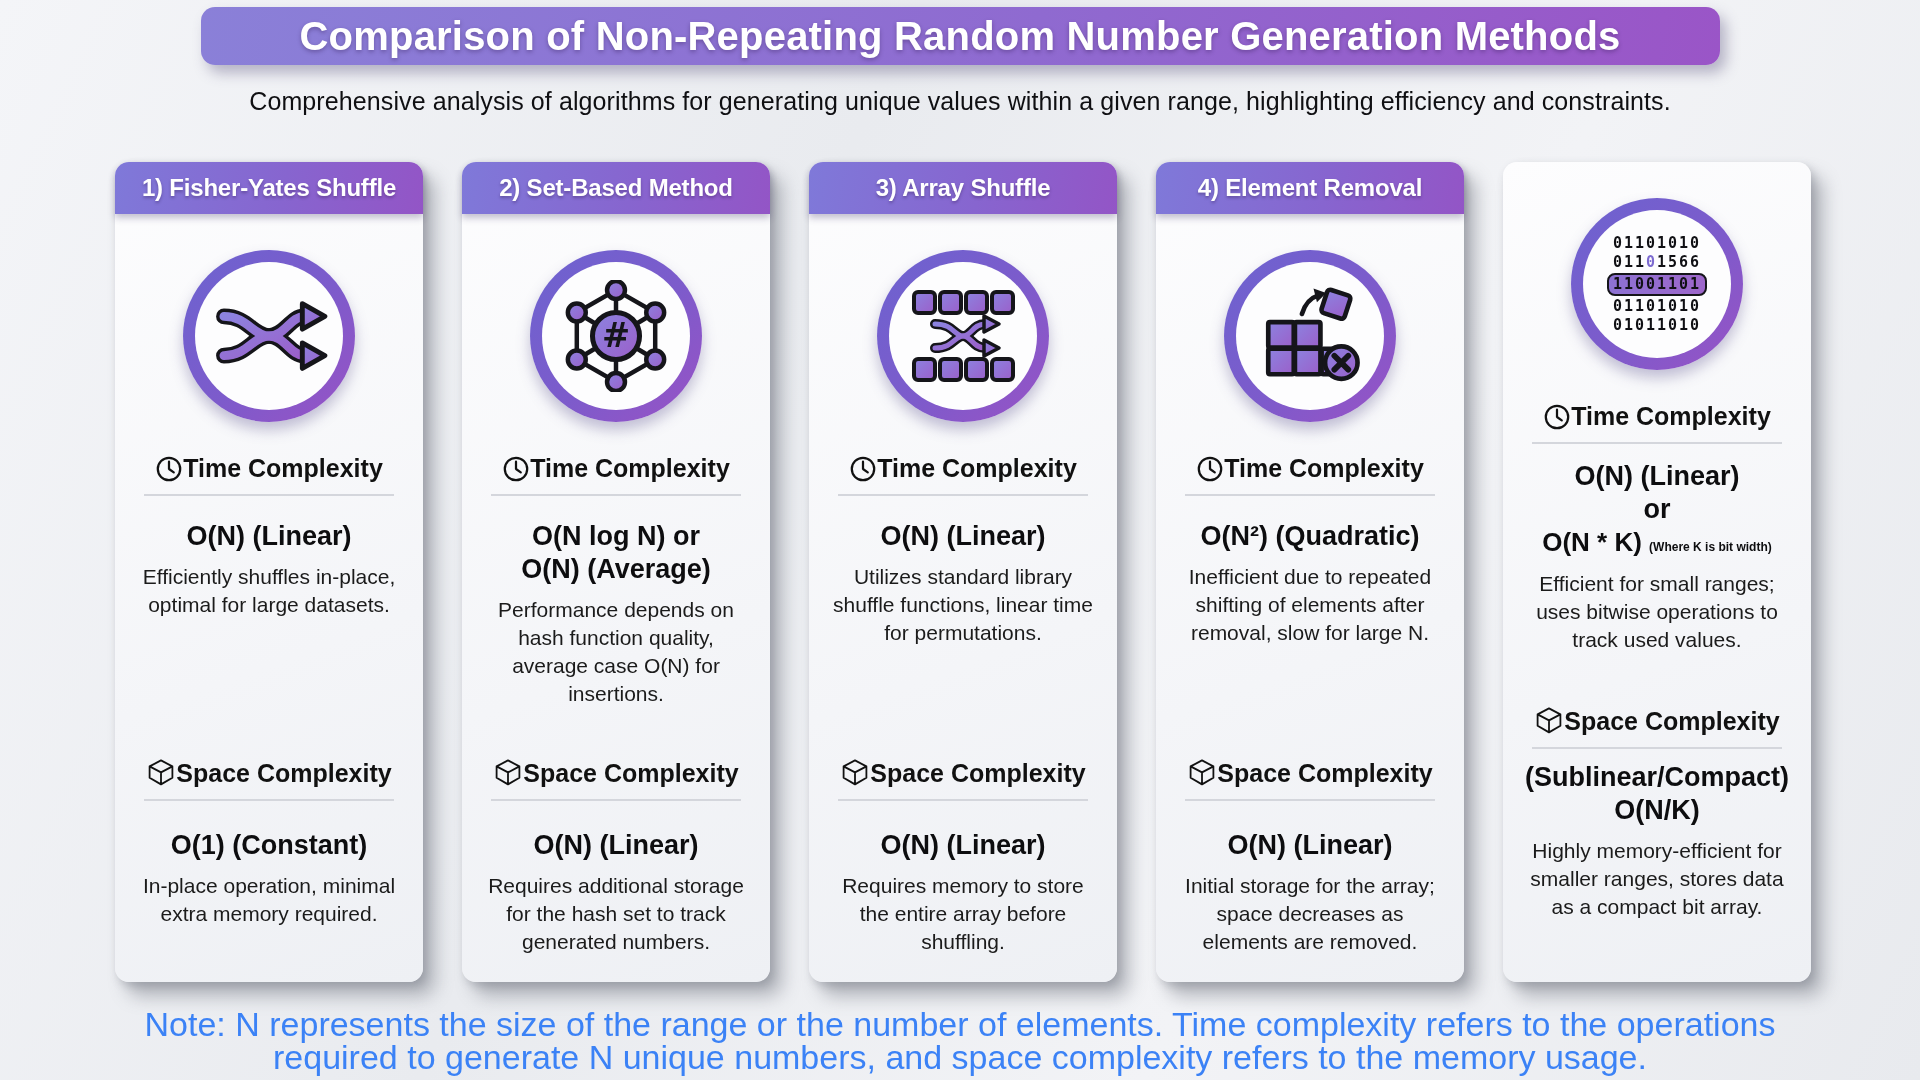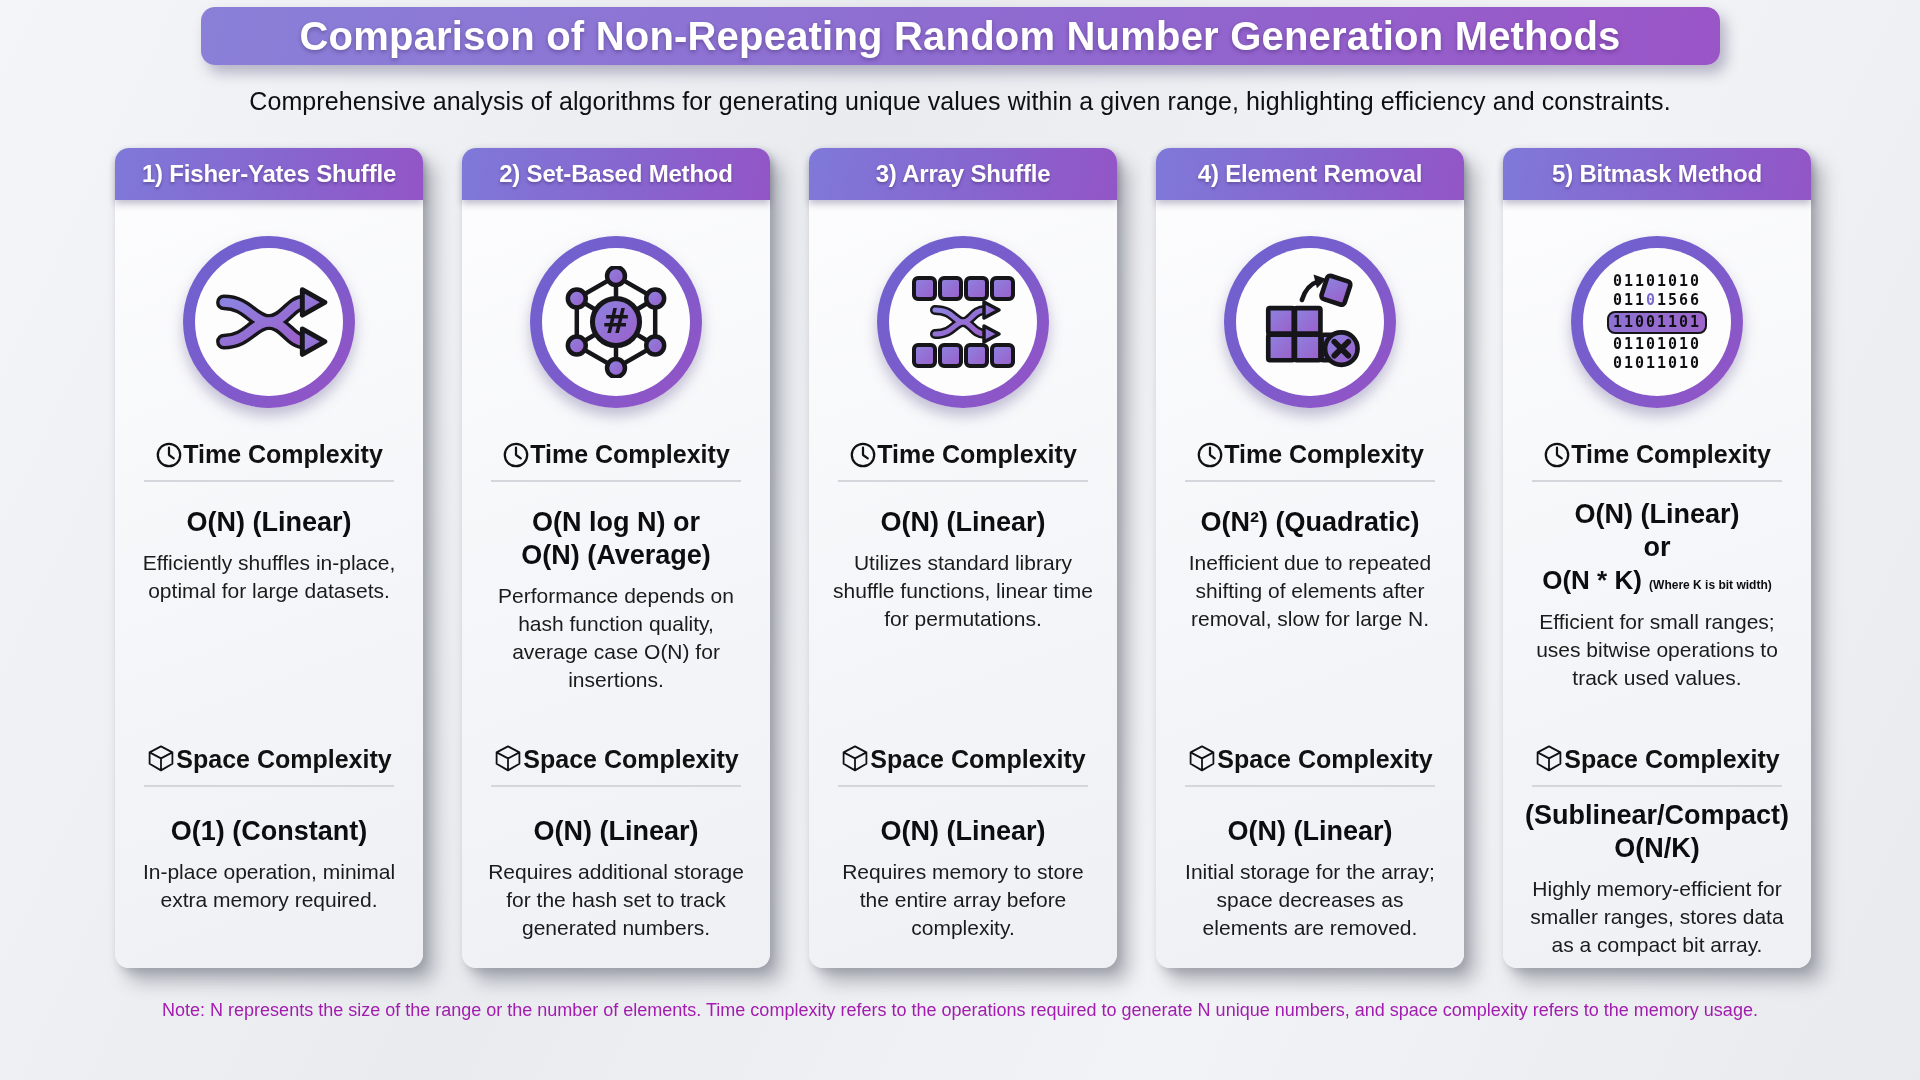--- a/index.html
+++ b/index.html
@@ -17,21 +17,21 @@
     box-shadow:6px 8px 14px rgba(70,60,110,0.35);
   }
   .title-banner h1 {
     color:#ffffff; font-size:40px; font-weight:bold; letter-spacing:0.2px;
     text-shadow:0 2px 4px rgba(40,20,70,0.35);
   }
   .subtitle {
     text-align:center; font-size:25px; color:#0f0f12; margin-top:22px; letter-spacing:0.1px;
   }
   .cards {
-    display:flex; justify-content:center; gap:39px; margin-top:32px;padding-left:6px;
+    display:flex; justify-content:center; gap:39px; margin-top:46px;padding-left:6px;
   }
   .card {
     width:308px; height:820px; background:linear-gradient(160deg,#fdfdfe 0%,#f4f5f8 60%,#eef0f4 100%);
     border-radius:14px;
     box-shadow:12px 14px 18px rgba(88,92,104,0.40), 3px 4px 8px rgba(88,92,104,0.25);
     display:flex; flex-direction:column;
   }
   .card-header {
     height:52px; border-radius:14px 14px 0 0;
     background:linear-gradient(100deg,#7f79d9 0%,#8765cf 55%,#9355c6 100%);
@@ -60,21 +60,21 @@
   .divider { width:250px; border-top:2px solid #d4d6dc; margin:11px auto 0 auto; }
   .time-content { height:230px; width:100%; text-align:center; }
   .space-content { width:100%; text-align:center; }
   .value { font-size:27px; font-weight:bold; color:#0d0d0f; margin-top:24px; line-height:33px; white-space:nowrap; }
   .value.multiline { white-space:normal; }
   .space-content .value { margin-top:28px; }
   .space-content .value.tight { margin-top:12px; }
   .value-note { font-size:12px; font-weight:bold; }
   .desc { font-size:21px; line-height:28px; color:#1b1b1b; margin-top:10px; }
   .note {
-    text-align:center; font-size:18px; color:#a21caf; max-width:1680px;
+    text-align:center; font-size:34px; color:#3b82f6; max-width:1680px;
     margin:26px auto 0 auto; line-height:33px;
   }
   
   .binary { font-family:"DejaVu Sans Mono",monospace; font-weight:bold; font-size:15px;
             line-height:19px; letter-spacing:2px; color:#101014; text-align:center; }
   .binary .hl-row {
     background:linear-gradient(90deg,#8d72d3,#9d66ca);
     border:2.5px solid #15151a; border-radius:8px; padding:0 4px; margin:1px 0;
   }
   .binary .purple-digit { color:#7d6bd0; }
@@ -239,21 +239,21 @@
 
       <div class="sec-title">
         <svg width="30" height="30" viewBox="0 0 100 100">
           <path d="M50 8 L88 28 L88 66 L50 88 L12 66 L12 28 Z M12 28 L50 48 L88 28 M50 48 L50 88" fill="none" stroke="#111" stroke-width="6" stroke-linejoin="round"></path>
         </svg>
         <span>Space Complexity</span>
       </div>
       <div class="divider"></div>
       <div class="space-content">
         <div class="value">O(N) (Linear)</div>
-        <p class="desc">Requires memory to store the entire array before complexity.</p>
+        <p class="desc">Requires memory to store the entire array before shuffling.</p>
       </div>
     </div>
   </article>
 
   <article class="card">
     <div class="card-header">
       <h2>4) Element Removal</h2>
     </div>
     <div class="card-body">
       <div class="icon-circle">
@@ -296,23 +296,20 @@
       </div>
       <div class="divider"></div>
       <div class="space-content">
         <div class="value">O(N) (Linear)</div>
         <p class="desc">Initial storage for the array; space decreases as elements are removed.</p>
       </div>
     </div>
   </article>
 
   <article class="card">
-    <div class="card-header">
-      <h2>5) Bitmask Method</h2>
-    </div>
     <div class="card-body">
       <div class="icon-circle">
         <div class="icon-inner">
           <div class="binary">
             <div>01101010</div>
             <div><span>011</span><span class="purple-digit">0</span><span>1566</span></div>
             <div class="hl-row">11001101</div>
             <div>01101010</div>
             <div>01011010</div>
           </div>

